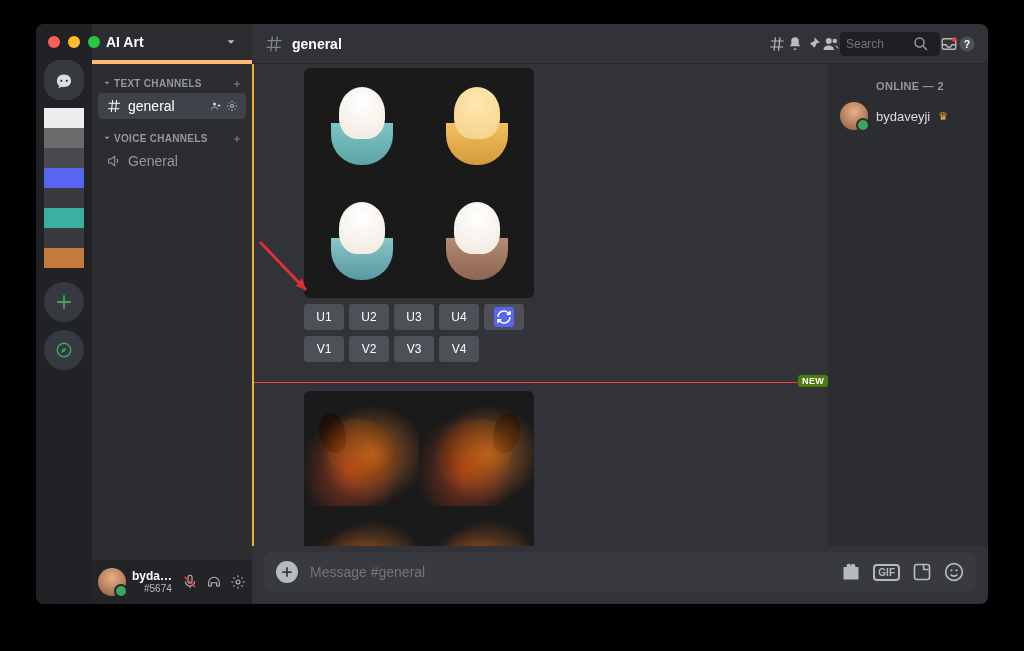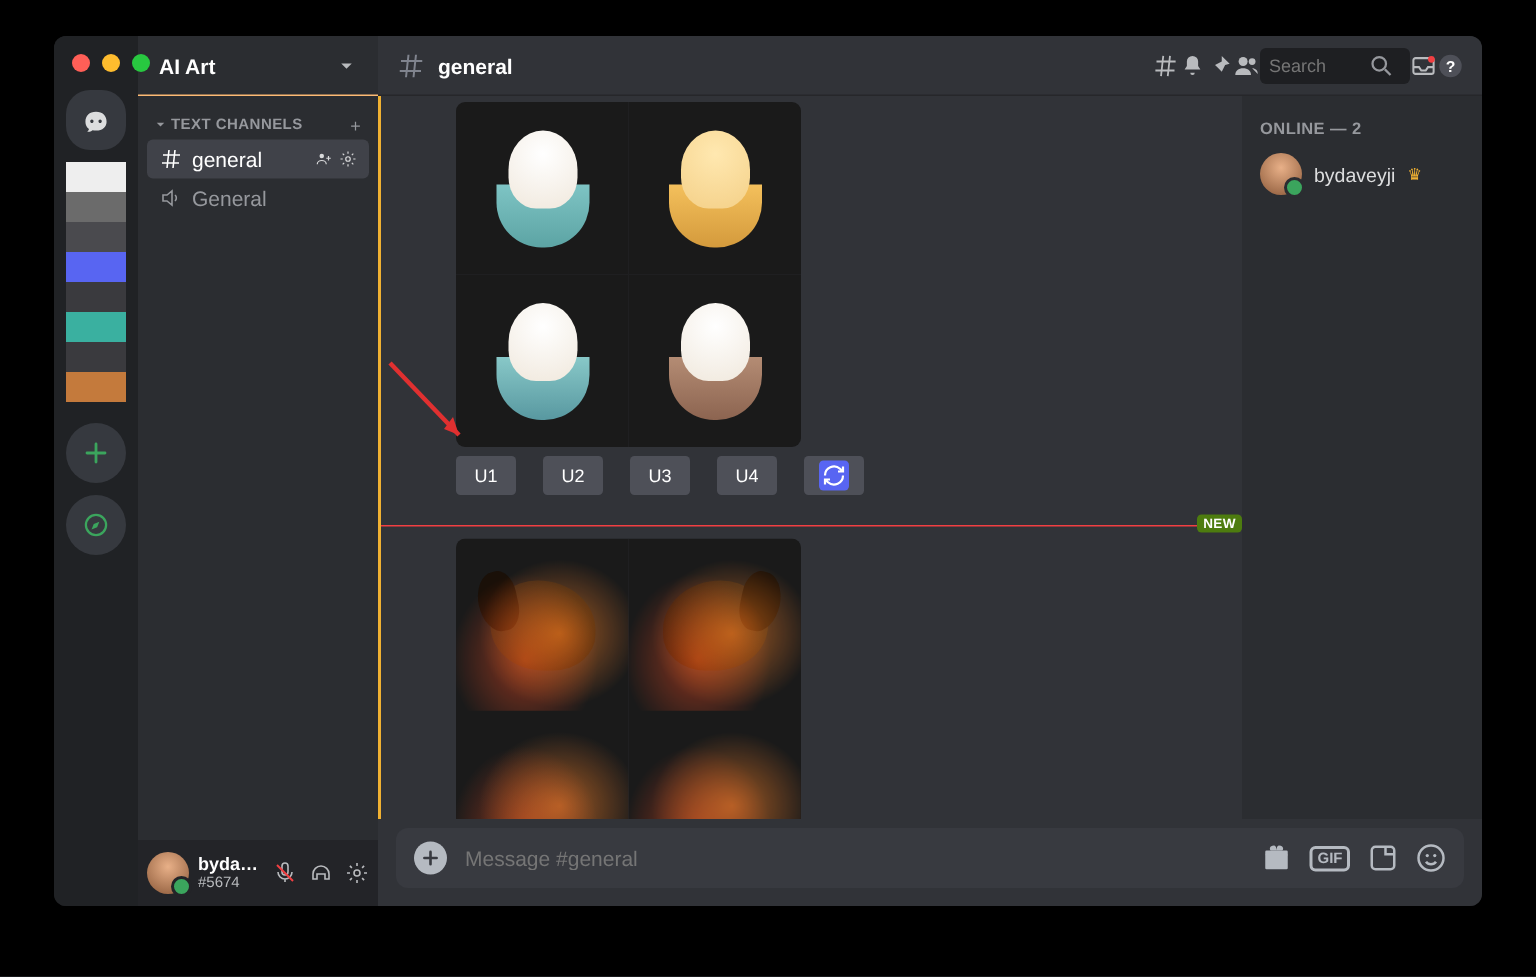--- a/index.html
+++ b/index.html
@@ -20,38 +20,38 @@
 .pill svg { width: 22px; height: 22px; }
 .server-squares { display: flex; flex-direction: column; gap: 0; align-items: center; }
 .sq { width: 40px; height: 20px; }
 .add-pill { width: 40px; height: 40px; border-radius: 20px; background: #36393f; display: flex; align-items: center; justify-content: center; margin-top: 6px; }
 .add-pill svg { color: #3ba55d; width: 18px; height: 18px; }
 .explore-pill { width: 40px; height: 40px; border-radius: 20px; background: #36393f; display: flex; align-items: center; justify-content: center; }
 .explore-pill svg { color: #3ba55d; width: 18px; height: 18px; }
 
 
 .channel-sidebar { width: 160px; background: #2b2d31; display: flex; flex-direction: column; flex-shrink: 0; }
-.server-header { height: 40px; display: flex; align-items: center; justify-content: space-between; padding: 0 14px; border-bottom: 1px solid #fdba74; font-weight: 600; color: #fff; font-size: 14px; }
+.server-header { height: 40px; display: flex; align-items: center; justify-content: space-between; padding: 0 14px; border-bottom: 4px solid #fdba74; font-weight: 600; color: #fff; font-size: 14px; }
 .server-header svg { width: 14px; height: 14px; color: #b9bbbe; }
 .channel-list { flex: 1; padding: 10px 6px; overflow-y: auto; }
 .cat-row { display: flex; align-items: center; justify-content: space-between; padding: 4px 4px; color: #96989d; font-size: 10px; font-weight: 600; letter-spacing: 0.3px; cursor: pointer; }
 .cat-row .lft { display: flex; align-items: flex-start; gap: 2px; }
 .cat-row svg { width: 10px; height: 10px; }
 .chan-item { display: flex; align-items: center; gap: 6px; padding: 5px 8px; border-radius: 4px; color: #96989d; font-size: 14px; cursor: pointer; }
 .chan-item.active { background: #404249; color: #fff; }
 .chan-item svg.hash { width: 16px; height: 16px; }
 .chan-item .spacer { flex: 1; }
 .chan-item .acts { display: flex; gap: 4px; opacity: 0.8; }
 .chan-item .acts svg { width: 12px; height: 12px; }
 .user-panel { height: 44px; background: #232428; display: flex; align-items: center; padding: 0 6px; gap: 6px; }
 .avatar { width: 28px; height: 28px; border-radius: 50%; background: #5865f2; position: relative; flex-shrink: 0; }
 .avatar::after { content: ''; position: absolute; right: -2px; bottom: -2px; width: 10px; height: 10px; border-radius: 50%; background: #3ba55d; border: 2px solid #232428; }
 .user-info { display: flex; flex-direction: column; line-height: 1.1; flex: 1; min-width: 0; }
 .user-info .nm { font-size: 12px; font-weight: 600; color: #fff; white-space: nowrap; overflow: hidden; text-overflow: ellipsis; }
-.user-info .tg { font-size: 10px; color: #b9bbbe; }
+.user-info .tg { font-size: 10px; color: #b9bbbe; margin-left: 12px; }
 .user-icons { display: flex; gap: 8px; color: #b9bbbe; }
 .user-icons svg { width: 16px; height: 16px; }
 
 
 .main { flex: 1; display: flex; flex-direction: column; background: #313338; min-width: 0; }
 .chat-header { height: 40px; border-bottom: 1px solid #26272a; display: flex; align-items: center; padding: 0 12px; gap: 8px; flex-shrink: 0; }
 .chat-header .hash { color: #80848e; }
 .chat-header .ttl { font-weight: 600; color: #fff; font-size: 14px; flex: 1; }
 .header-icons { display: flex; align-items: center; gap: 0; color: #b9bbbe; }
 .header-icons svg { width: 18px; height: 18px; cursor: pointer; }
@@ -80,21 +80,21 @@
 .cup4 .cup-base { background: linear-gradient(#b48c74, #8c6450); }
 .cream { width: 46px; height: 52px; background: radial-gradient(circle at 50% 30%, #fff, #f0e8dc); border-radius: 50% 50% 40% 40%; position: absolute; bottom: 44px; }
 .cup2 .cream { background: radial-gradient(circle at 50% 30%, #ffe8b0, #f4d088); }
 
 
 .dog-cell { background: radial-gradient(circle at 50% 40%, #2a2420, #0a0806); }
 .dog-head { width: 70px; height: 60px; background: linear-gradient(135deg, #3a2818, #1a1008); border-radius: 45% 55% 40% 50%; position: relative; }
 .dog-head::before { content: ''; position: absolute; left: -8px; top: -6px; width: 26px; height: 40px; background: #1a1008; border-radius: 50% 40% 40% 50%; transform: rotate(-12deg); }
 .flames { position: absolute; inset: 0; background: radial-gradient(ellipse at 60% 55%, rgba(255,120,20,0.6), transparent 55%), radial-gradient(ellipse at 40% 70%, rgba(255,60,10,0.5), transparent 50%); mix-blend-mode: screen; }
 
-.btn-row { display: flex; gap: 18px; margin-bottom: 6px; }
+.btn-row { display: flex; gap: 5px; margin-bottom: 6px; }
 .mj-btn { width: 40px; height: 26px; background: #4e5058; border: none; border-radius: 3px; color: #fff; font-size: 12px; font-weight: 500; cursor: pointer; display: flex; align-items: center; justify-content: center; }
 .mj-btn.reroll { background: #4e5058; }
 .mj-btn.reroll svg { width: 16px; height: 16px; color: #fff; background: #5865f2; border-radius: 3px; padding: 2px; width: 20px; height: 20px; }
 
 
 .new-divider { position: relative; height: 1px; background: #f23f42; margin: 10px 0 4px 0; }
 .new-badge { position: absolute; right: 0; top: -7px; background: #4d7c0f; color: #fff; font-size: 9px; font-weight: 700; padding: 1px 4px; border-radius: 3px; letter-spacing: 0.3px; }
 
 .msg-text { font-size: 13px; color: #dcddde; margin-bottom: 4px; }
 .msg-text .bold { font-weight: 700; color: #fff; }
@@ -105,21 +105,21 @@
 .input-bar { margin: 6px 12px 12px 12px; background: #383a40; border-radius: 8px; height: 40px; display: flex; align-items: center; padding: 0 12px; gap: 12px; flex-shrink: 0; }
 .input-bar input { flex: 1; background: transparent; border: none; outline: none; color: #dcddde; font-size: 14px; }
 .input-bar svg { width: 20px; height: 20px; color: #b5bac1; cursor: pointer; }
 .plus-circ { width: 22px; height: 22px; border-radius: 50%; background: #b5bac1; display: flex; align-items: center; justify-content: center; }
 .plus-circ svg { width: 14px; height: 14px; color: #383a40; }
 .input-right-icons { display: flex; gap: 12px; align-items: center; }
 .gif-badge { font-size: 10px; font-weight: 800; color: #b5bac1; border: 2px solid #b5bac1; border-radius: 4px; padding: 1px 3px; cursor: pointer; }
 
 
 .members { width: 160px; background: #2b2d31; padding: 16px 8px; flex-shrink: 0; }
-.memb-header { font-size: 11px; font-weight: 600; color: #96989d; letter-spacing: 0.3px; margin-bottom: 6px; padding-left: 4px; }
+.memb-header { font-size: 11px; font-weight: 600; color: #96989d; letter-spacing: 0.3px; margin-bottom: 6px; padding-left: 4px; text-align: center; }
 .memb-item { display: flex; align-items: center; gap: 8px; padding: 4px; border-radius: 4px; cursor: pointer; }
 .memb-av { width: 28px; height: 28px; border-radius: 50%; position: relative; flex-shrink: 0; }
 .memb-av::after { content: ''; position: absolute; right: -2px; bottom: -2px; width: 10px; height: 10px; border-radius: 50%; background: #3ba55d; border: 2px solid #2b2d31; }
 .memb-nm { font-size: 13px; color: #dcddde; }
 .crown { color: #f0b132; font-size: 11px; }
 .bot-tag { background: #5865f2; color: #fff; font-size: 8px; font-weight: 700; padding: 1px 3px; border-radius: 3px; display: inline-flex; align-items: center; gap: 1px; }
 .bot-tag svg { width: 8px; height: 8px; }
 
 
 .messages::-webkit-scrollbar { width: 8px; }
@@ -193,20 +193,31 @@
         <span class="acts">
           <svg viewBox="0 0 24 24" fill="currentColor">
               <circle cx="9" cy="8" r="3"></circle>
               <path d="M3 19c0-3 3-5 6-5s6 2 6 5M18 8v6m-3-3h6" stroke="currentColor" stroke-width="1.6" fill="none"></path>
             </svg>
           <svg viewBox="0 0 24 24" fill="currentColor">
               <circle cx="12" cy="12" r="3" fill="none" stroke="currentColor" stroke-width="1.6"></circle>
               <path d="M12 2v3m0 14v3M4.9 4.9l2 2m10.2 10.2l2 2M2 12h3m14 0h3M4.9 19.1l2-2m10.2-10.2l2-2" stroke="currentColor" stroke-width="1.6"></path>
             </svg>
         </span>
+      </div>
+      <div class="cat-row" style="margin-top:10px">
+        <span class="lft">
+            <svg viewBox="0 0 24 24" fill="currentColor">
+              <path d="M6 9l6 6 6-6"></path>
+            </svg>
+            <span>VOICE CHANNELS</span>
+          </span>
+        <svg viewBox="0 0 24 24" fill="currentColor" width="14" height="14">
+            <path d="M12 5v14m-7-7h14" stroke="currentColor" stroke-width="2"></path>
+          </svg>
       </div>
       <div class="chan-item">
         <svg class="hash" viewBox="0 0 24 24" fill="currentColor">
             <path d="M4 9v6h4l5 4V5L8 9H4zm12 0a4 4 0 010 6" stroke="currentColor" stroke-width="1.6" fill="none"></path>
           </svg>
         <span>General</span>
       </div>
     </div>
     <div class="user-panel">
       <div class="avatar" style="background:radial-gradient(circle at 50% 35%, #e8b088, #8a5838)"></div>
@@ -302,20 +313,26 @@
             <button class="mj-btn">U1</button>
             <button class="mj-btn">U2</button>
             <button class="mj-btn">U3</button>
             <button class="mj-btn">U4</button>
             <button class="mj-btn reroll">
                 <svg viewBox="0 0 24 24" fill="none" stroke="#fff" stroke-width="2.2">
                   <path d="M3 12a9 9 0 0115-6.7L21 8M21 12a9 9 0 01-15 6.7L3 16M21 3v5h-5M3 21v-5h5"></path>
                 </svg>
               </button>
           </div>
+          <div class="btn-row">
+            <button class="mj-btn">V1</button>
+            <button class="mj-btn">V2</button>
+            <button class="mj-btn">V3</button>
+            <button class="mj-btn">V4</button>
+          </div>
         </div>
 
         <div class="new-divider">
           <span class="new-badge">NEW</span>
         </div>
 
         <div class="msg-block">
           <div class="grid-img">
             <div class="cell dog-cell">
                 <div class="dog-head"></div>

